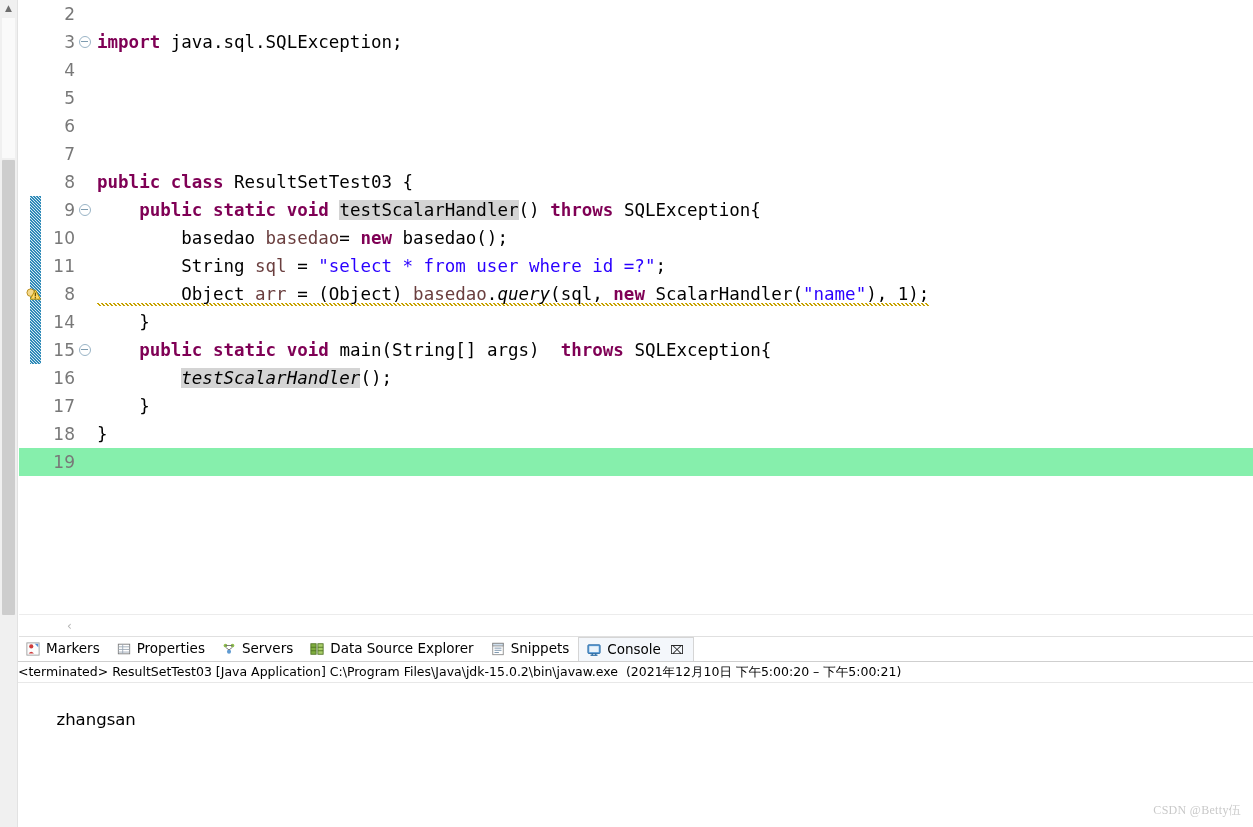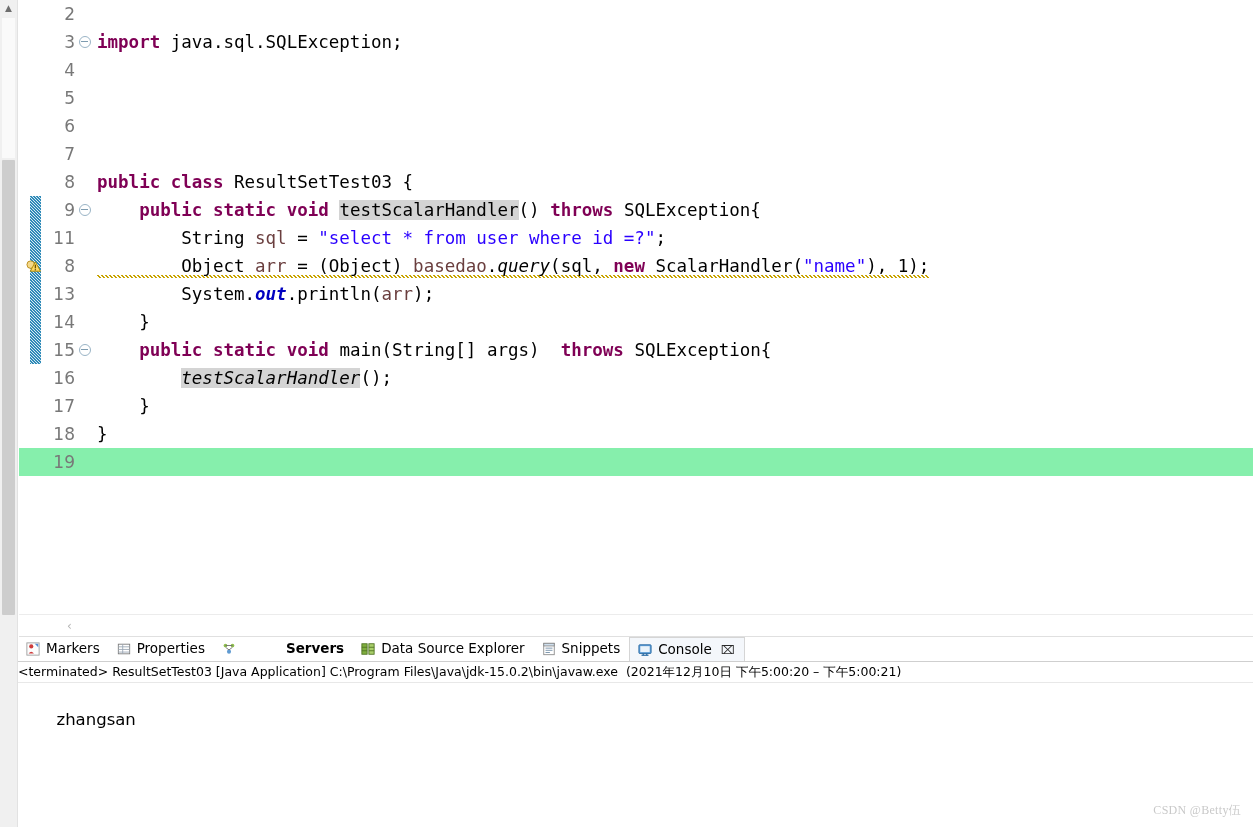--- a/index.html
+++ b/index.html
@@ -244,21 +244,21 @@
     padding: 0 9px 0 7px;
     font-size: 13.5px;
     color: #000000;
     line-height: 1;
     background: transparent;
     border: none;
     position: relative;
     white-space: nowrap;
     font-family: "DejaVu Sans", "Liberation Sans", sans-serif;
   }
-  .view-tab.bold .tab-label { font-weight: bold; margin-left: 44px; }
+  .view-tab.bold .tab-label { font-weight: normal; }
   .view-tab.active {
     background: #f4f7fb;
     border-left: 1px solid #d5d5d5;
     border-right: 1px solid #d5d5d5;
     border-top: 1px solid #d5d5d5;
   }
   .tab-icon {
     width: 16px; height: 16px;
     display: inline-flex;
     align-items: center;
@@ -331,28 +331,28 @@
 
         <div id="code-rows">
             <div class="code-row"><span class="lineno">2</span><span class="foldmark"></span><span class="code-text"></span></div>
             <div class="code-row"><span class="lineno">3</span><span class="foldmark"><i></i></span><span class="code-text"><span class="kw">import</span> java.sql.SQLException;</span></div>
             <div class="code-row"><span class="lineno">4</span><span class="foldmark"></span><span class="code-text"></span></div>
             <div class="code-row"><span class="lineno">5</span><span class="foldmark"></span></div>
             <div class="code-row"><span class="lineno">6</span><span class="foldmark"></span><span class="code-text"></span></div>
             <div class="code-row"><span class="lineno">7</span><span class="foldmark"></span><span class="code-text"></span></div>
             <div class="code-row"><span class="lineno">8</span><span class="foldmark"></span><span class="code-text"><span class="kw">public</span> <span class="kw">class</span> ResultSetTest03 {</span></div>
             <div class="code-row"><span class="lineno">9</span><span class="foldmark"><i></i></span><span class="code-text">    <span class="kw">public</span> <span class="kw">static</span> <span class="kw">void</span> <span class="occ">testScalarHandler</span>() <span class="kw">throws</span> SQLException{</span></div>
+            <div class="code-row"><span class="lineno">10</span><span class="foldmark"></span><span class="code-text">        basedao <span class="loc">basedao</span>= <span class="kw">new</span> basedao();</span></div>
             <div class="code-row"><span class="lineno">11</span><span class="foldmark"></span><span class="code-text">        String <span class="loc">sql</span> = <span class="str">"select * from user where id =?"</span>;</span></div>
             <div class="code-row"><span class="gutter-icon warn-icon"><svg width="15" height="15" viewBox="0 0 16 16">
                   <circle cx="5" cy="6" r="4" fill="#f5d98a" stroke="#b98c1a" stroke-width="1"></circle>
                   <path d="M10 3 L15.4 13 L4.6 13 Z" fill="#ffd966" stroke="#b08a00" stroke-width="1"></path>
                   <rect x="9.3" y="6" width="1.4" height="4" fill="#6b5200"></rect>
                   <rect x="9.3" y="10.8" width="1.4" height="1.4" fill="#6b5200"></rect>
                 </svg></span><span class="lineno">8</span><span class="foldmark"></span><span class="code-text"><span class="warnline">        Object <span class="loc">arr</span> = (Object) <span class="loc">basedao</span>.<span class="mth">query</span>(sql, <span class="kw">new</span> ScalarHandler(<span class="str">"name"</span>), 1);</span></span></div>
-            <div class="code-row"><span class="lineno">13</span><span class="foldmark"></span><span class="code-text">        System.<span class="stat">out</span>.println(<span class="loc">arr</span>);</span></div>
             <div class="code-row"><span class="lineno">14</span><span class="foldmark"></span><span class="code-text">    }</span></div>
             <div class="code-row"><span class="lineno">15</span><span class="foldmark"><i></i></span><span class="code-text">    <span class="kw">public</span> <span class="kw">static</span> <span class="kw">void</span> main(String[] args)  <span class="kw">throws</span> SQLException{</span></div>
             <div class="code-row"><span class="lineno">16</span><span class="foldmark"></span><span class="code-text">        <span class="occ mth">testScalarHandler</span>();</span></div>
             <div class="code-row"><span class="lineno">17</span><span class="foldmark"></span><span class="code-text">    }</span></div>
             <div class="code-row"><span class="lineno">18</span><span class="foldmark"></span><span class="code-text">}</span></div>
             <div class="code-row current-line"><span class="lineno">19</span><span class="foldmark"></span><span class="code-text"></span></div>
           </div>
 
       </div>
 

